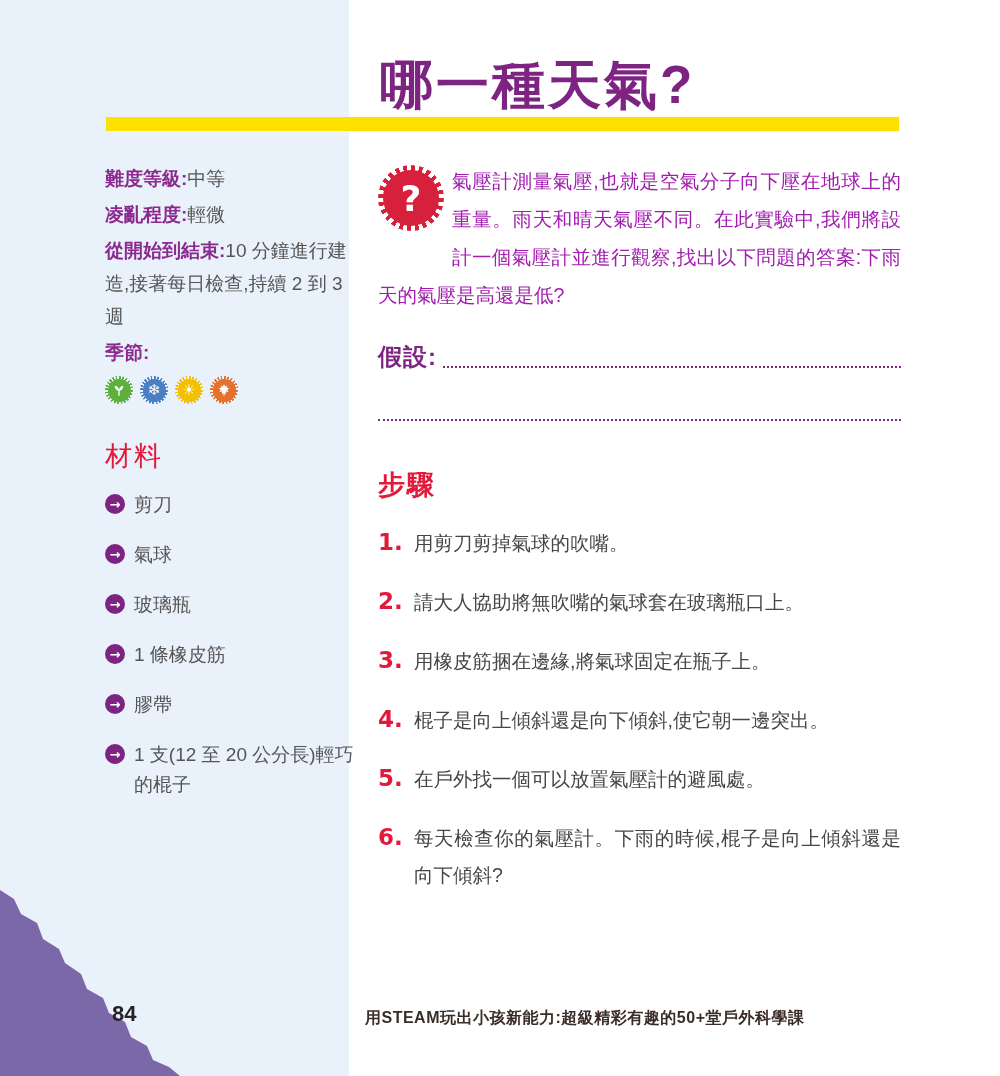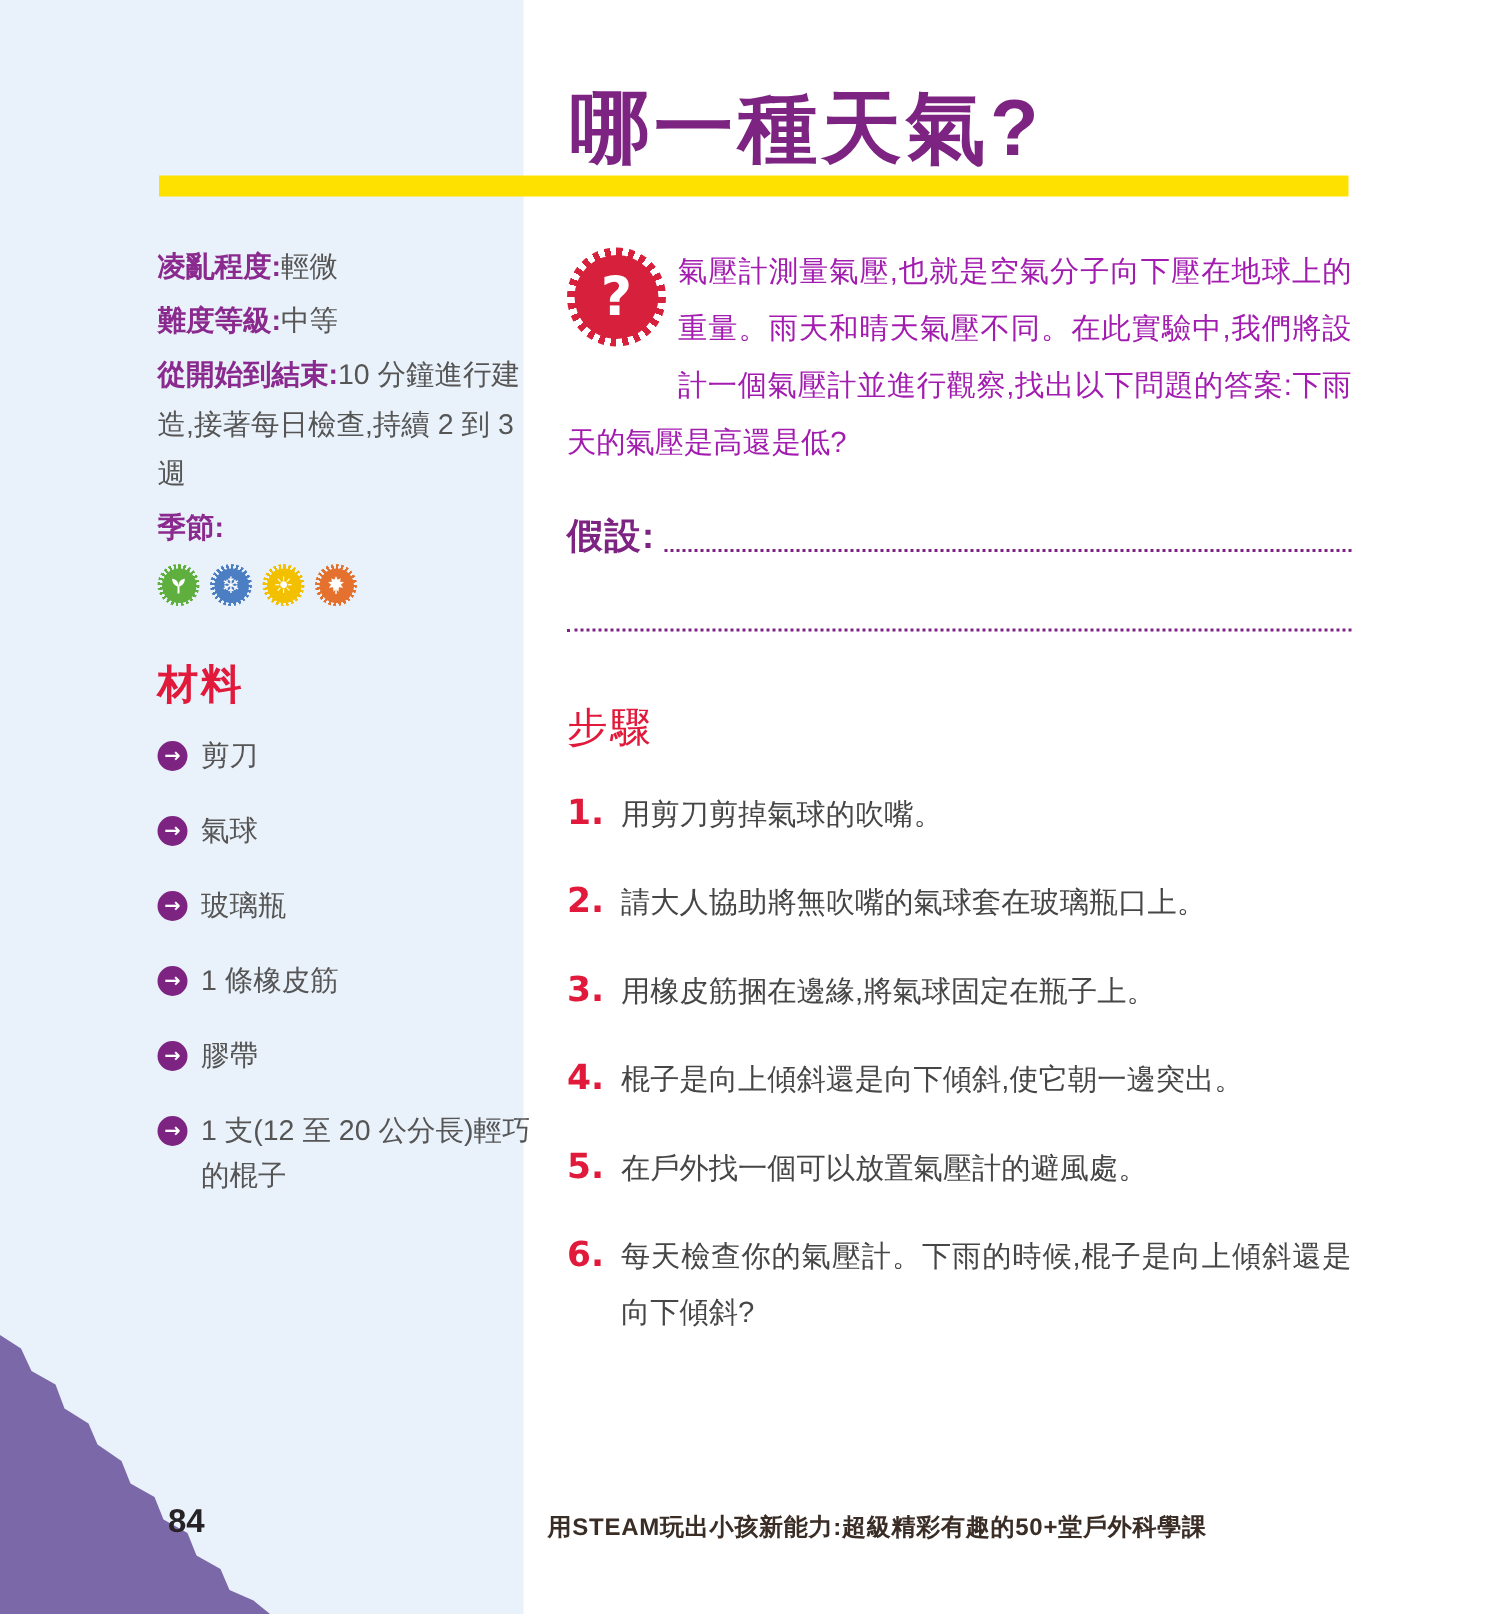--- a/index.html
+++ b/index.html
@@ -36,21 +36,21 @@
     display:flex;align-items:center;justify-content:center;color:#fff;
   }
   .seal.sz28{width:28px;height:28px;}
   .seal.sz28 .core{inset:2.5px;}
   .s-spring{--c:#5faf3f;}
   .s-winter{--c:#4b7ec2;}
   .s-summer{--c:#f3c000;}
   .s-autumn{--c:#e4712e;}
   .season-glyph{font-size:15px;line-height:1;font-family:"DejaVu Sans",sans-serif;}
 
-  .mat-head{margin:34px 0 0 0;font-size:27px;font-weight:700;color:#e11a3c;letter-spacing:2px;}
+  .mat-head{margin:34px 0 0 0;font-size:27px;font-weight:400;color:#e11a3c;letter-spacing:2px;}
   .mat-list{list-style:none;margin:16px 0 0 0;padding:0;}
   .mat-list li{
     position:relative;padding-left:29px;margin-bottom:20px;
     font-size:19px;line-height:30px;color:#555;
   }
   .bullet{
     position:absolute;left:0;top:4px;width:20px;height:20px;border-radius:50%;
     background:#7d2483;color:#fff;font-size:13px;font-weight:bold;
     display:flex;align-items:center;justify-content:center;line-height:1;
     font-family:"DejaVu Sans",sans-serif;
@@ -65,21 +65,21 @@
   .intro-text{
     margin:0;font-size:19.5px;line-height:38px;color:#a21caf;text-align:justify;
   }
   .intro-text::before{content:"";float:left;width:74px;height:78px;}
 
   .hyp-row{display:flex;align-items:flex-end;margin-top:27px;justify-content:flex-end;}
   .hyp-label{font-size:24px;font-weight:800;color:#7d2483;letter-spacing:1px;white-space:nowrap;}
   .dotline{flex:1;border-bottom:2px dotted #7d2483;margin:0 0 5px 6px;}
   .dotline2{border-bottom:2px dotted #7d2483;height:0;margin-top:46px;}
 
-  .steps-head{margin:46px 0 0 0;font-size:27px;font-weight:400;color:#e11a3c;letter-spacing:2px;}
+  .steps-head{margin:46px 0 0 0;font-size:27px;font-weight:700;color:#e11a3c;letter-spacing:2px;}
   .steps{list-style:none;margin:4px 0 0 0;padding:0;}
   .steps li{display:flex;margin-top:22px;}
   .steps .num{
     width:36px;flex:none;font-size:23px;font-weight:800;color:#e11a3c;
     padding-top:4px;font-family:"DejaVu Sans",sans-serif;
   }
   .steps .txt{font-size:19.5px;line-height:37px;color:#464646;text-align:justify;}
 
   .book-footer{
     position:absolute;left:365px;top:1008px;font-size:16px;font-weight:bold;
@@ -97,24 +97,24 @@
   <polygon fill="#7b68a8" points="0,0 14,9 21,24 37,33 43,49 59,59 65,73 81,84 87,99 103,108 109,123 125,132 131,147 147,156 153,170 169,177 180,186 0,186"></polygon>
 </svg>
 
 <div class="page-num">84</div>
 
 <h1 class="title">哪一種天氣?</h1>
 <div class="yellow-bar"></div>
 
 <aside class="sidebar">
   <p class="info">
+    <span class="lab">難度等級:</span><span class="val">中等</span>
+  </p>
+  <p class="info">
     <span class="lab">凌亂程度:</span><span class="val">輕微</span>
-  </p>
-  <p class="info">
-    <span class="lab">難度等級:</span><span class="val">中等</span>
   </p>
   <p class="info">
     <span class="lab">從開始到結束:</span><span class="val">10 分鐘進行建造,接著每日檢查,持續 2 到 3 週</span>
   </p>
   <p class="info">
     <span class="lab">季節:</span>
   </p>
   <div class="seasons">
     <span class="seal sz28 s-spring">
       <span class="core">

